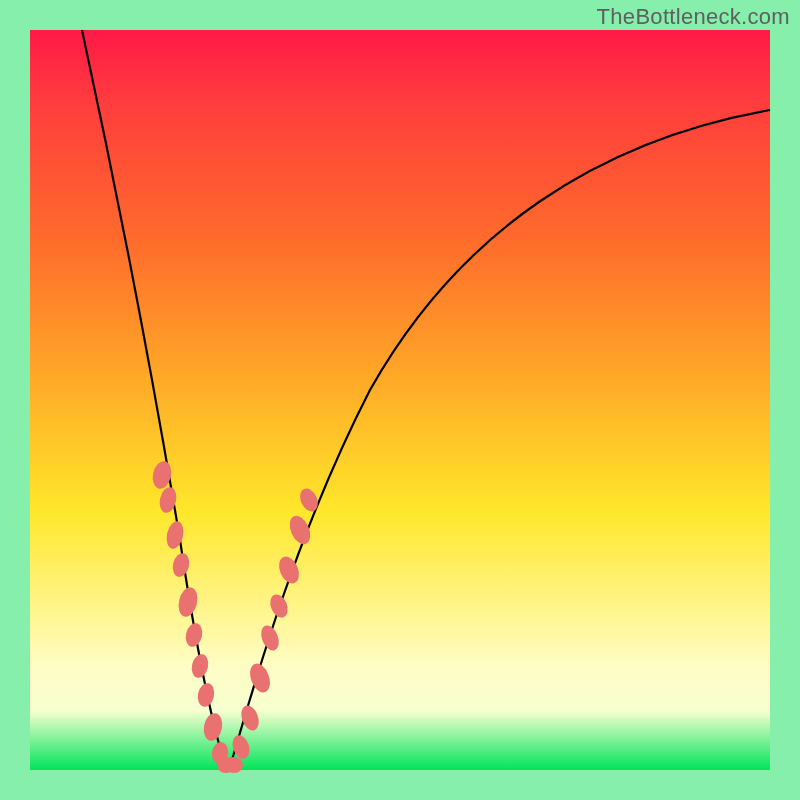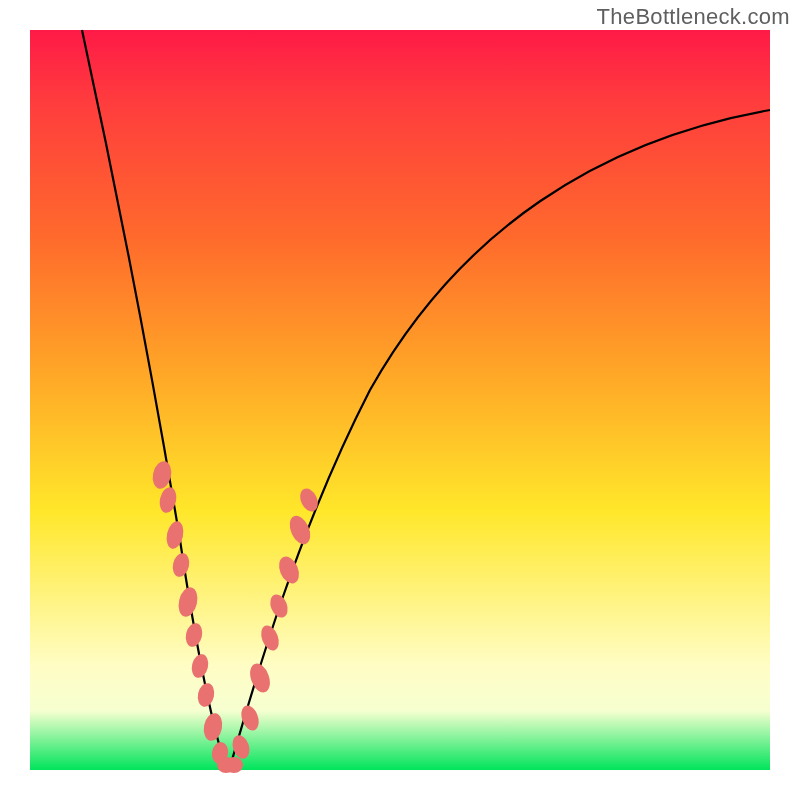--- a/index.html
+++ b/index.html
@@ -10,21 +10,21 @@
     overflow: hidden;
     background: #000;
     font-family: Arial, Helvetica, sans-serif;
   }
   .frame {
     position: absolute;
     left: 0;
     top: 0;
     width: 800px;
     height: 800px;
-    background: #ffffff;
+    background: #86efac;
   }
   .plot {
     position: absolute;
     left: 30px;
     top: 30px;
     width: 740px;
     height: 740px;
     
     background: linear-gradient(
       to bottom,

